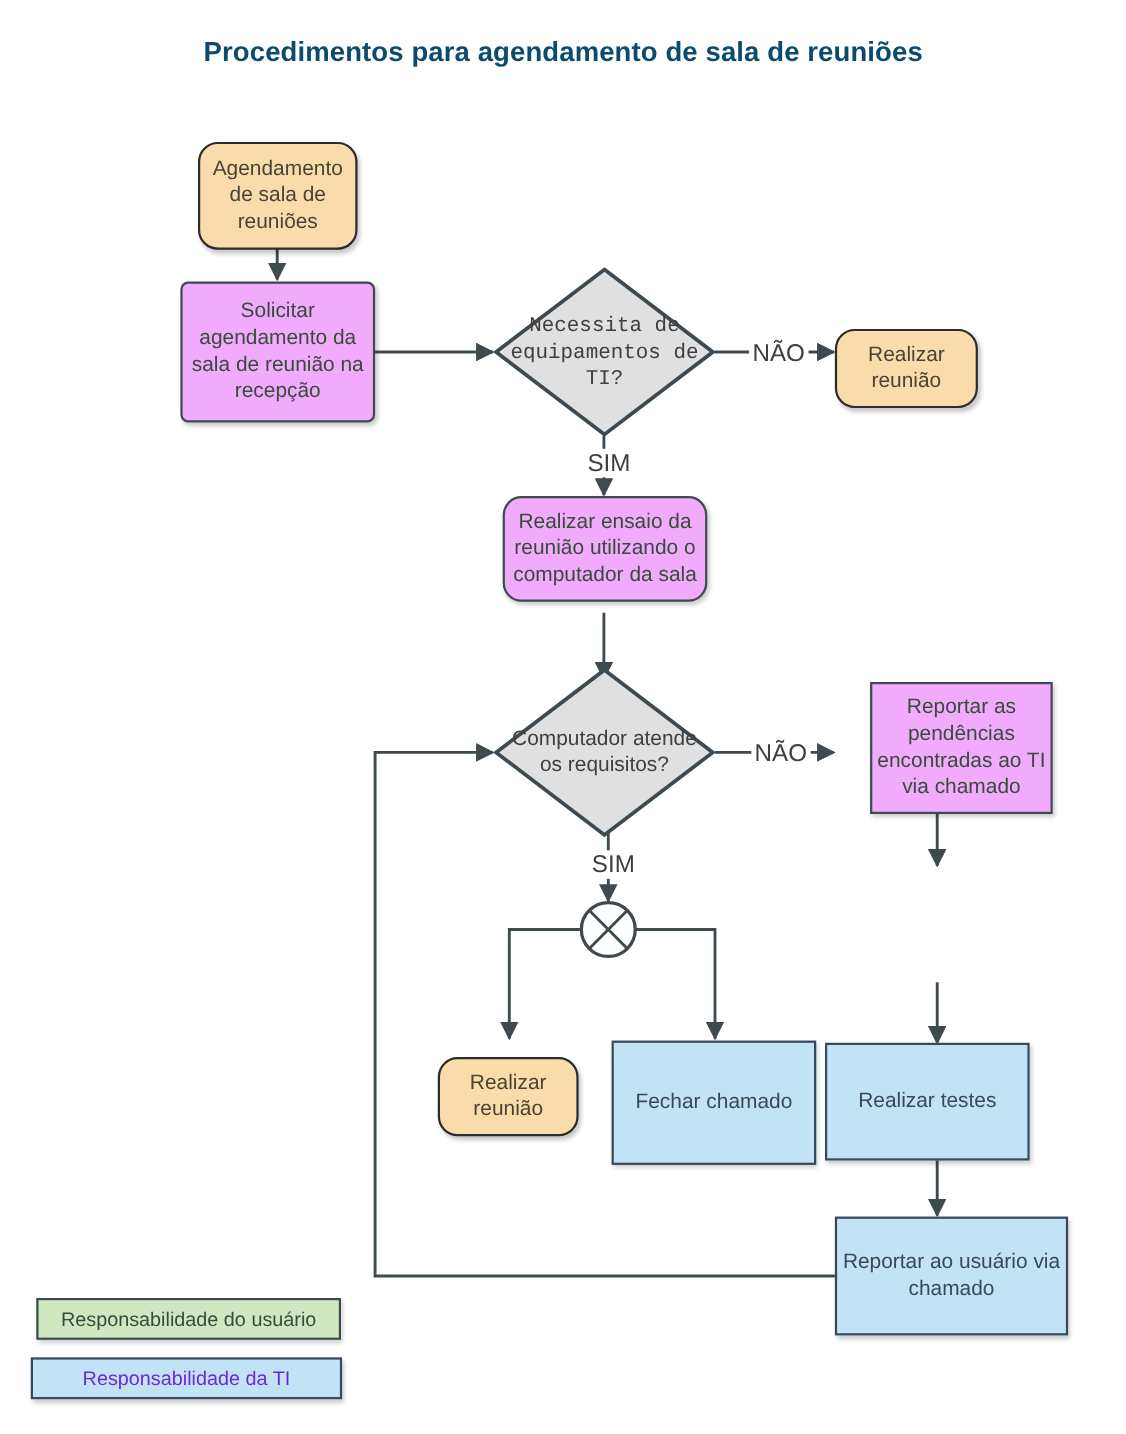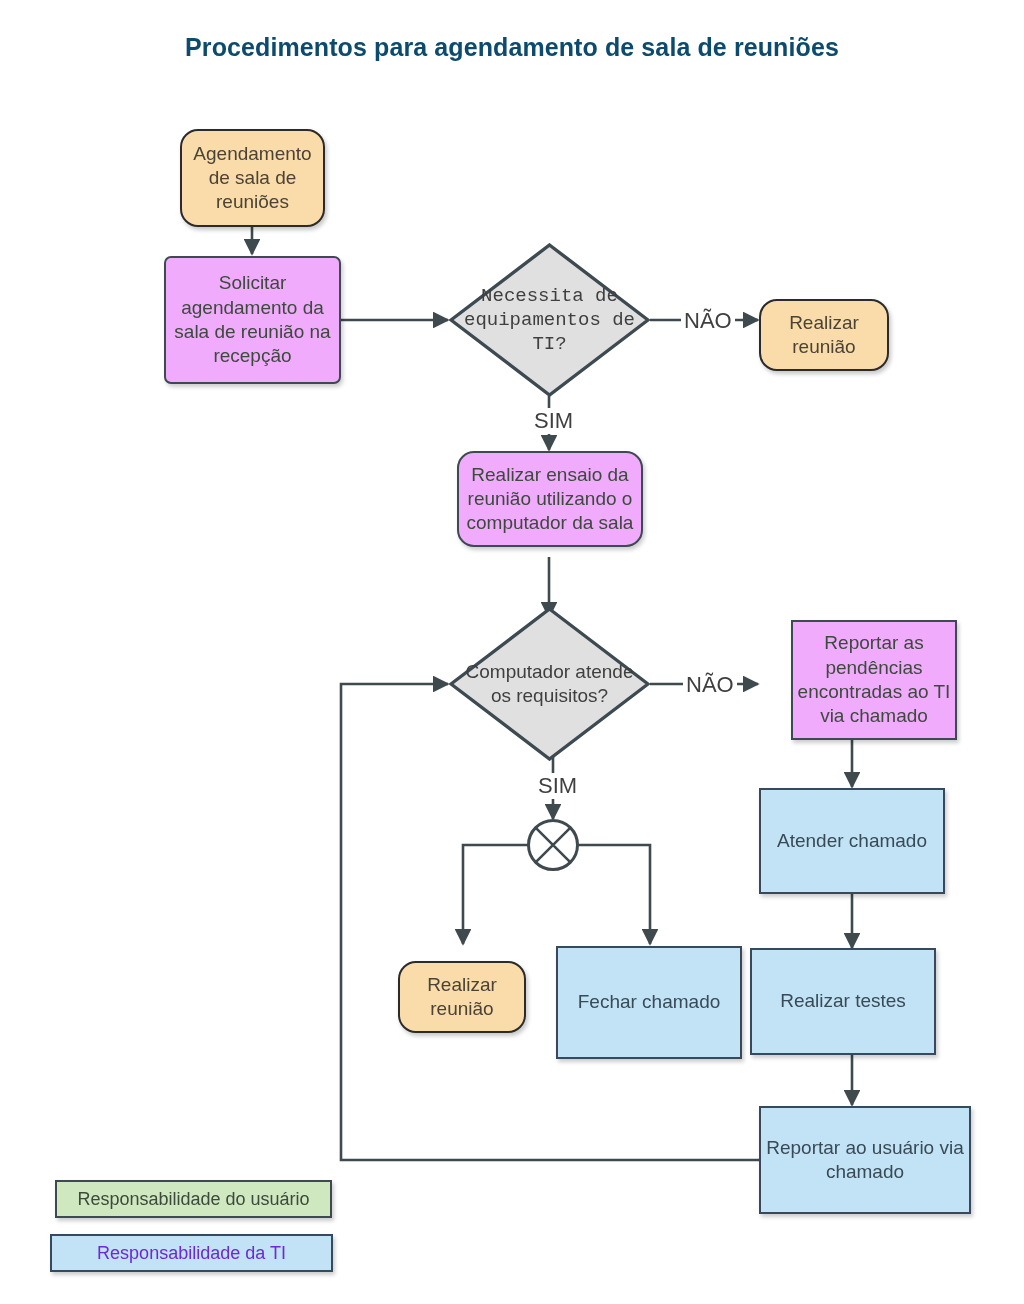--- a/index.html
+++ b/index.html
@@ -110,21 +110,20 @@
     letter-spacing: 0.1px;
   }
   .legend-item {
     position: absolute;
     box-sizing: border-box;
     display: flex;
     align-items: center;
     justify-content: center;
     font-size: 18px;
     z-index: 3;
-    margin-left: 22px;
   }
   .legend-user {
     border: 2px solid #3d4a52;
     background: #cfe8c0;
     color: #3b4a3b;
     box-shadow: 2px 3px 4px rgba(0,0,0,0.20);
   }
   .legend-it {
     border: 2px solid #37495a;
     background: #c2e3f5;
@@ -203,21 +202,20 @@
     <svg viewBox="0 0 54 54" width="54" height="54">
       <circle cx="27" cy="27" r="24.5" fill="#ffffff" stroke="#3f4a4f" stroke-width="3"></circle>
       <path d="M 9.8 9.8 L 44.2 44.2 M 44.2 9.8 L 9.8 44.2" stroke="#3f4a4f" stroke-width="2.6" fill="none"></path>
     </svg>
   </div>
 
   <div class="node terminator" style="left:398px; top:946px; width:128px; height:72px;">Realizar reunião</div>
 
   <div class="node process-it" style="left:556px; top:946px; width:186px; height:113px;">Fechar chamado</div>
 
-  <div class="node process-it" style="left:759px; top:788px; width:186px; height:106px;">Atender chamado</div>
 
   <div class="node process-it" style="left:750px; top:948px; width:186px; height:107px;">Realizar testes</div>
 
   <div class="node process-it" style="left:759px; top:1106px; width:212px; height:108px;">Reportar ao usuário via chamado</div>
 
   <div class="edge-label" style="left:681px; top:308px;">NÃO</div>
   <div class="edge-label" style="left:531px; top:408px;">SIM</div>
   <div class="edge-label" style="left:683px; top:672px;">NÃO</div>
   <div class="edge-label" style="left:535px; top:773px;">SIM</div>
 

